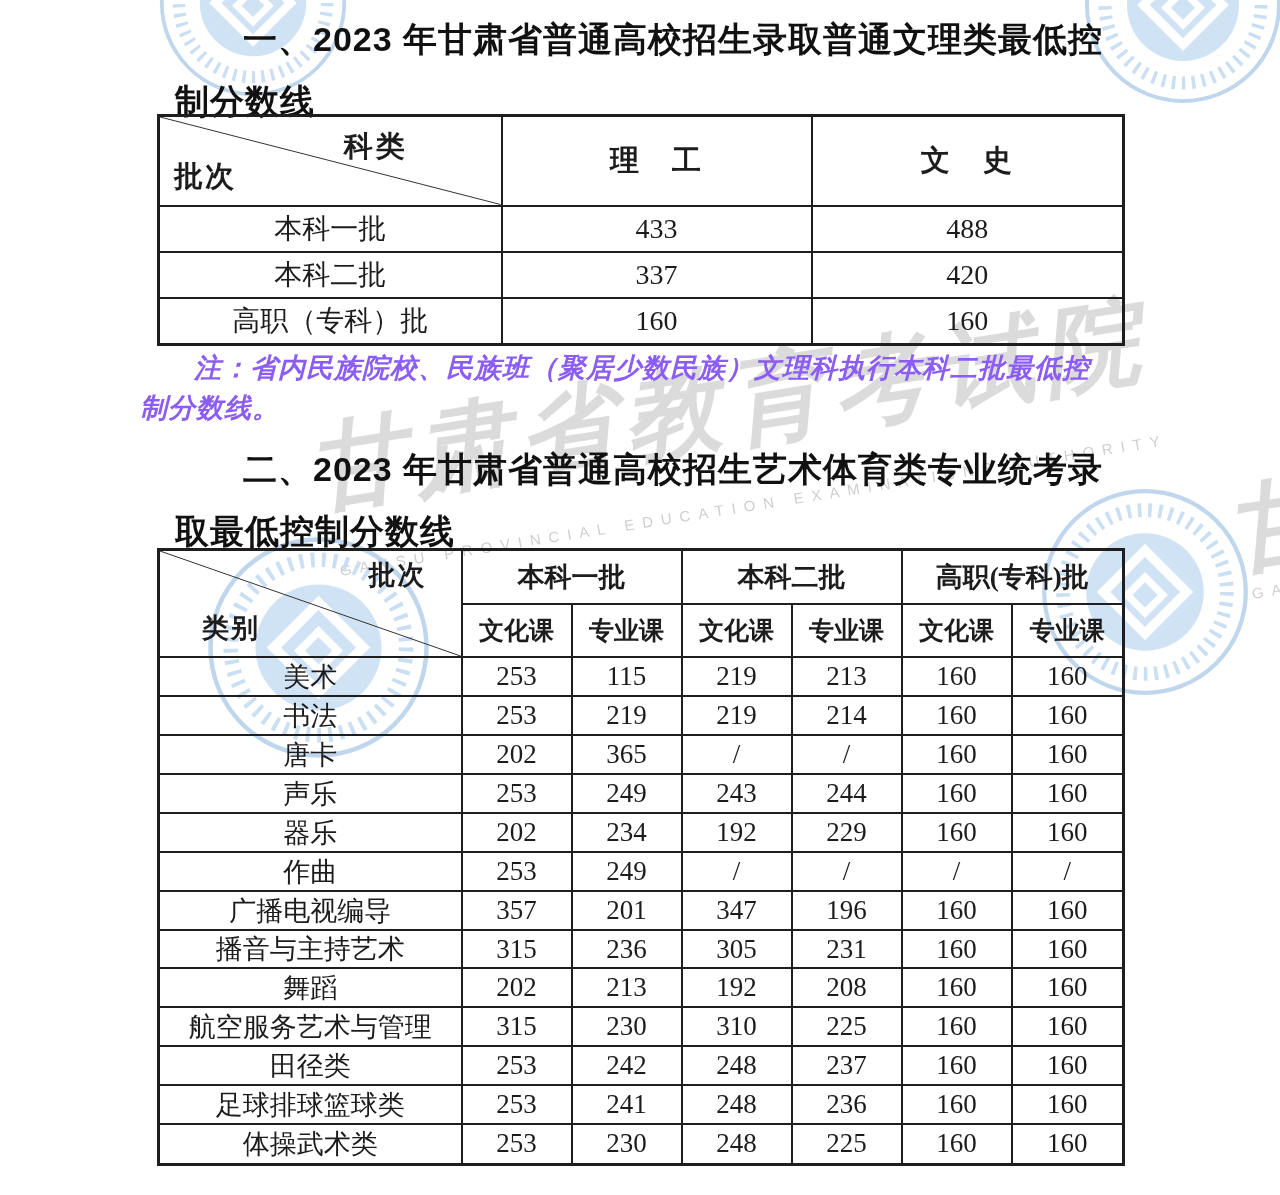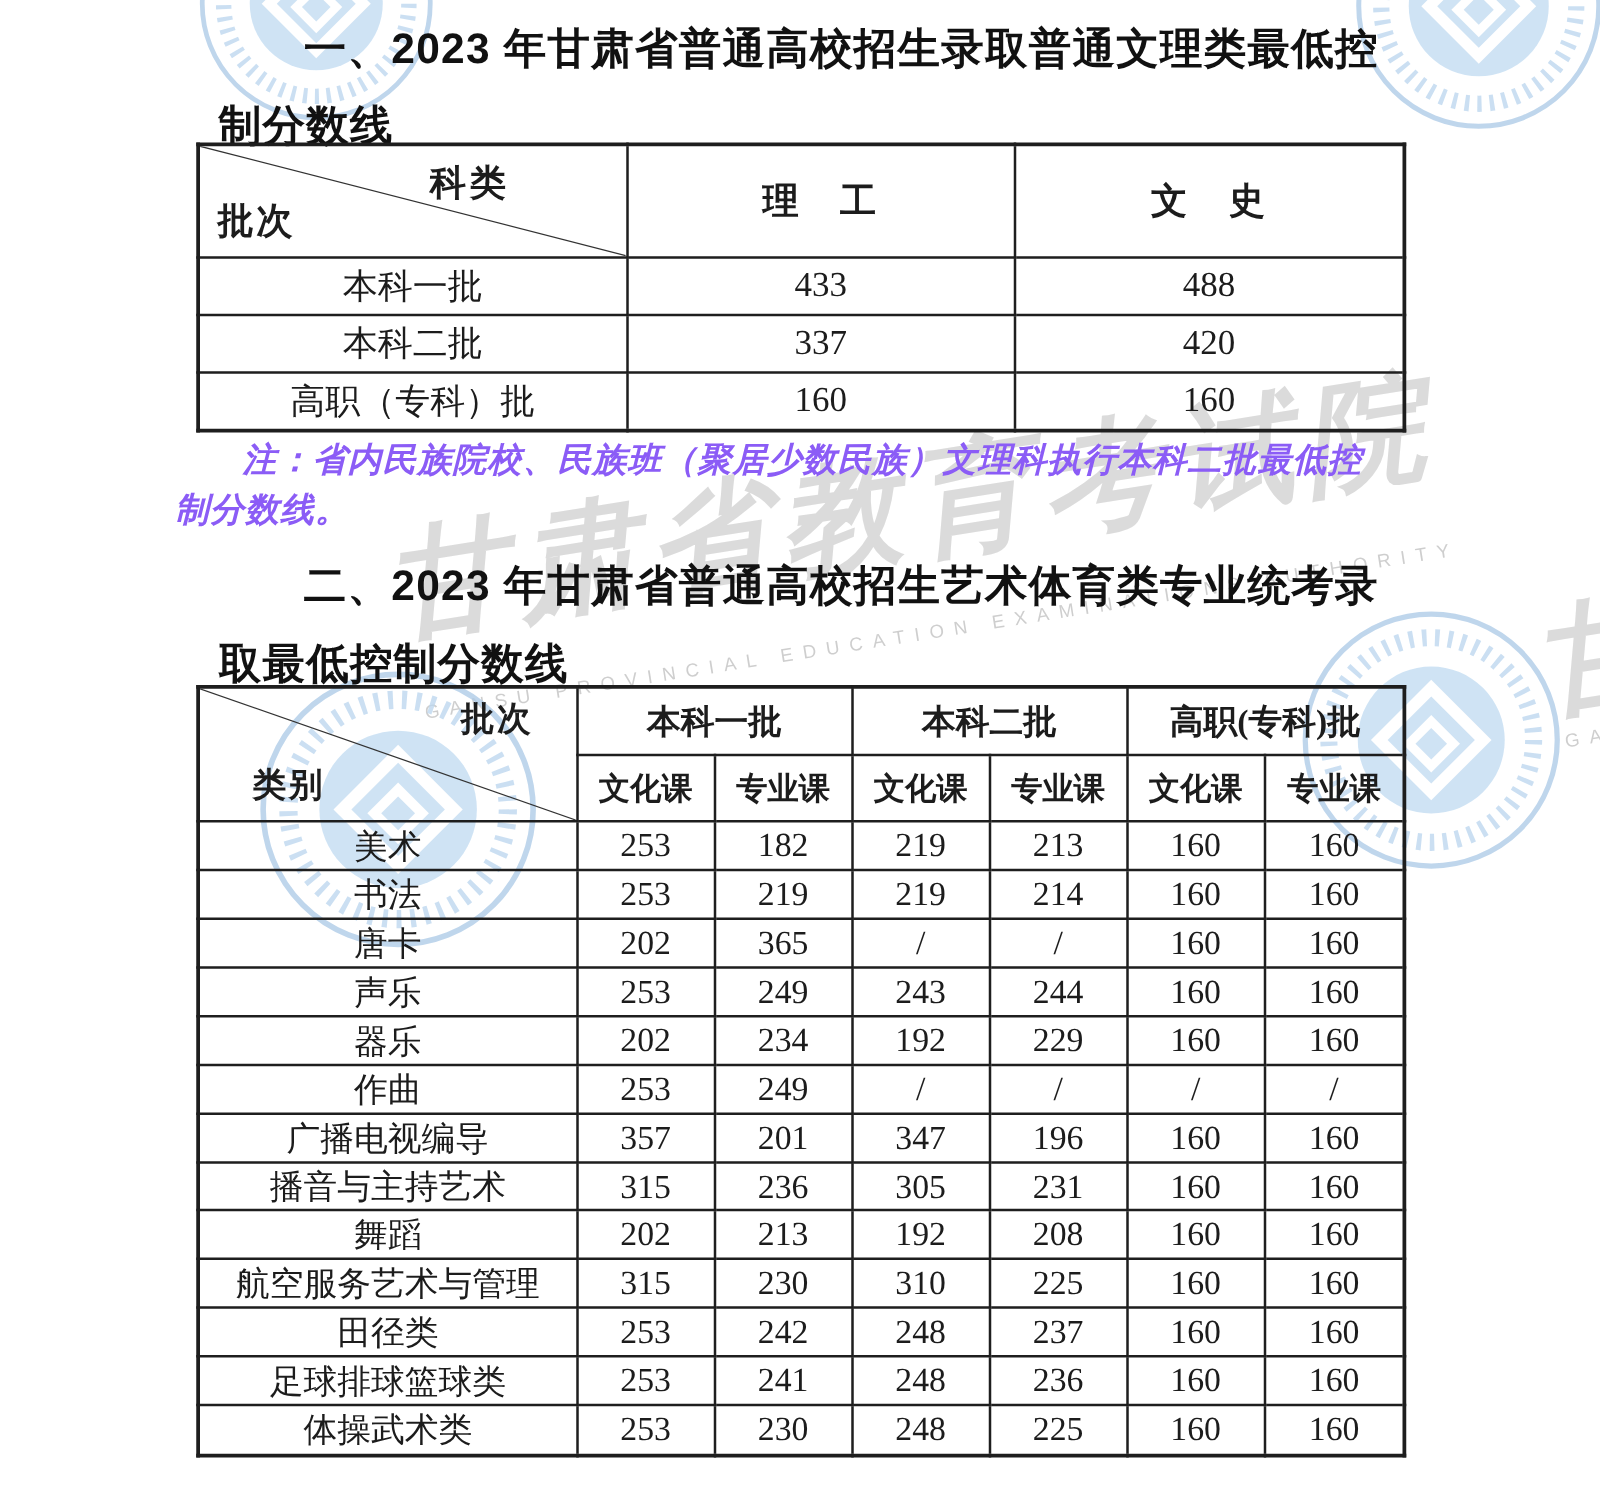--- a/index.html
+++ b/index.html
@@ -178,21 +178,21 @@
         <th class="sub">文化课</th>
         <th class="sub">专业课</th>
         <th class="sub">文化课</th>
         <th class="sub">专业课</th>
         <th class="sub">文化课</th>
         <th class="sub">专业课</th>
       </tr>
       <tr style="height:39px;">
         <td>美术</td>
         <td>253</td>
-        <td>182</td>
+        <td>115</td>
         <td>219</td>
         <td>213</td>
         <td>160</td>
         <td>160</td>
       </tr>
       <tr style="height:39px;">
         <td>书法</td>
         <td>253</td>
         <td>219</td>
         <td>219</td>

